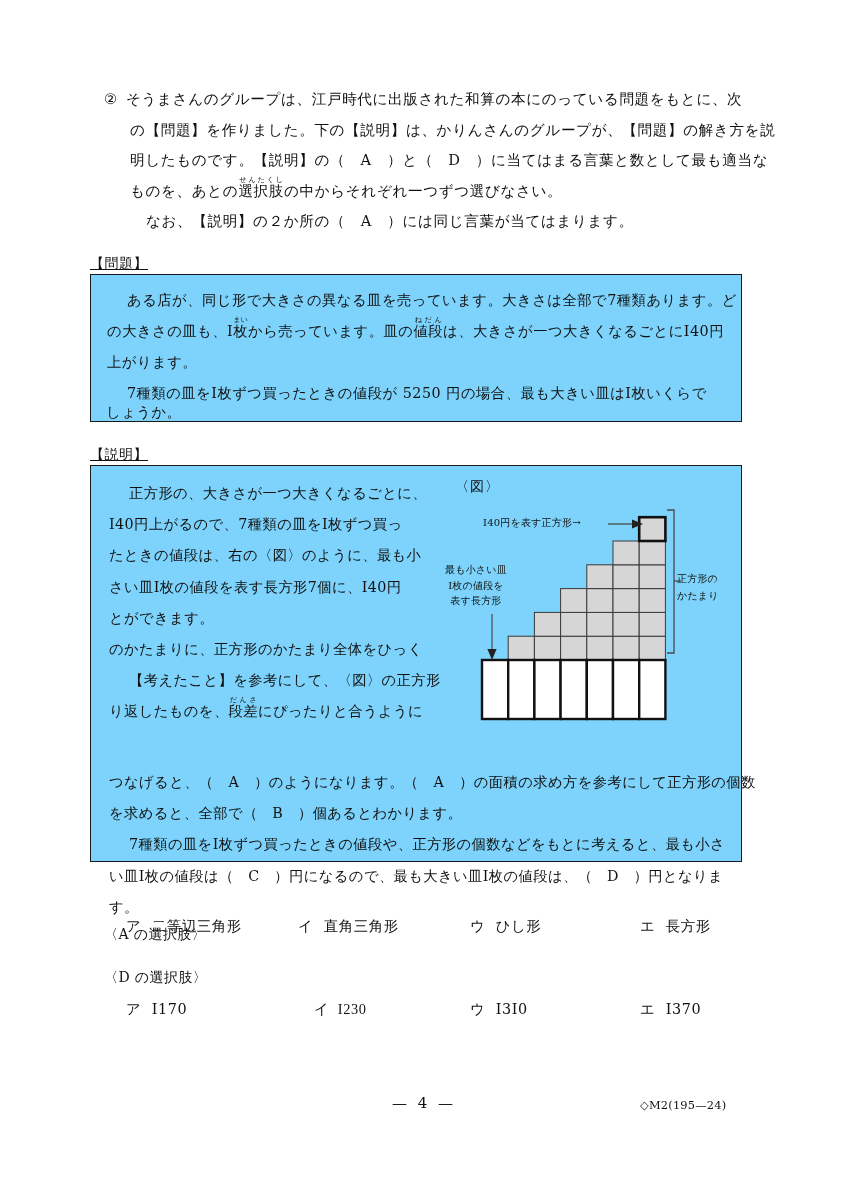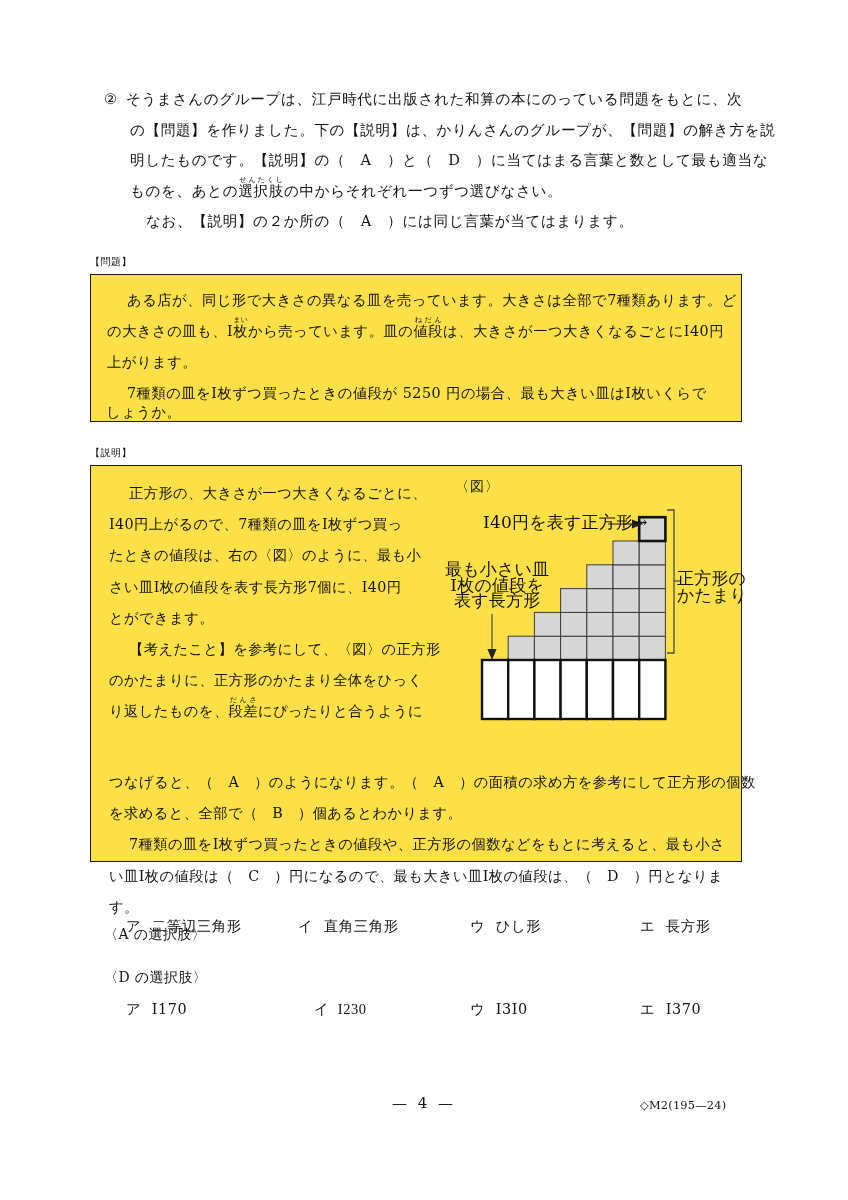--- a/index.html
+++ b/index.html
@@ -19,29 +19,29 @@
     font-size:14.6px; line-height:30.5px; letter-spacing:0.6px;
     white-space:nowrap;
   }
   .intro-line.l1 { text-indent:0px; }
   .intro-line.l2, .intro-line.l3, .intro-line.l4 { padding-left:26px; }
   .intro-line.l5 { padding-left:42px; }
   .circnum { display:inline-block; width:22px; }
 
   
   .sec-label {
-    position:absolute; font-size:10px; letter-spacing:0.5px;
+    position:absolute; font-size:14px; letter-spacing:0.5px;text-decoration:underline;
   }
 
   
   .boxed {
     position:absolute;
     border:1.6px solid #1a1a1a;
     box-sizing:border-box;
-    background:#fde047;
+    background:#7dd3fc;
     text-decoration:underline;
   }
   #mondai-box { left:90px; top:274px; width:652px; height:148px; }
   #setsumei-box { left:90px; top:465px; width:652px; height:397px; }
 
   .btext {
     position:absolute; font-size:14.3px; line-height:31px;
     letter-spacing:0.5px; white-space:nowrap;
   }
   .ind { padding-left:20px; }
@@ -56,21 +56,21 @@
   .exp-full { position:absolute; left:18px; top:261px; width:618px;margin-top:40px; }
   .exp-full .ln { font-size:14.3px; line-height:31.2px; letter-spacing:0.4px; white-space:nowrap; }
 
   
   .figure { position:absolute; left:362px; top:8px; width:280px; height:255px; }
   .fig-title { position:absolute; left:2px; top:4px; font-size:14px; letter-spacing:1px; }
 
   .fig-svg { position:absolute; left:0; top:0; }
 
   .fig-label {
-    position:absolute; font-size:17px; line-height:15.6px;
+    position:absolute; font-size:10px; line-height:15.6px;
     letter-spacing:0.2px; text-align:center; white-space:nowrap;
   }
   #lab-140 { left:30px; top:41px; text-align:left; }
   #lab-small { left:-8px; top:88px; }
   #lab-kata { left:224px; top:96px; text-align:left; line-height:17px; }
 
   
   .choice-head { position:absolute; font-size:14px; letter-spacing:0.4px; }
   .choice-row { position:absolute; font-size:14.4px; letter-spacing:0.6px; }
   .choice-row span.mark { display:inline-block; }
@@ -111,22 +111,22 @@
   <div class="sec-label" style="left:90px; top:446px;">【説明】</div>
 
   <div class="boxed" id="setsumei-box">
 
     <div class="exp-left">
       <div class="ln ind">正方形の、大きさが一つ大きくなるごとに、</div>
       <div class="ln">I40円上がるので、7種類の皿をI枚ずつ買っ</div>
       <div class="ln">たときの値段は、右の〈図〉のように、最も小</div>
       <div class="ln">さい皿I枚の値段を表す長方形7個に、I40円</div>
       <div class="ln">とができます。</div>
+      <div class="ln">のかたまりに、正方形のかたまり全体をひっく</div>
       <div class="ln ind">【考えたこと】を参考にして、〈図〉の正方形</div>
-      <div class="ln">のかたまりに、正方形のかたまり全体をひっく</div>
       <div class="ln">り返したものを、<ruby>段差<rt>だんさ</rt></ruby>にぴったりと合うように</div>
     </div>
 
     <div class="exp-full">
       <div class="ln">つなげると、（　А　）のようになります。（　А　）の面積の求め方を参考にして正方形の個数</div>
       <div class="ln">を求めると、全部で（　B　）個あるとわかります。</div>
       <div class="ln ind">7種類の皿をI枚ずつ買ったときの値段や、正方形の個数などをもとに考えると、最も小さ</div>
       <div class="ln">い皿I枚の値段は（　C　）円になるので、最も大きい皿I枚の値段は、（　D　）円となりま</div>
       <div class="ln">す。</div>
     </div>

